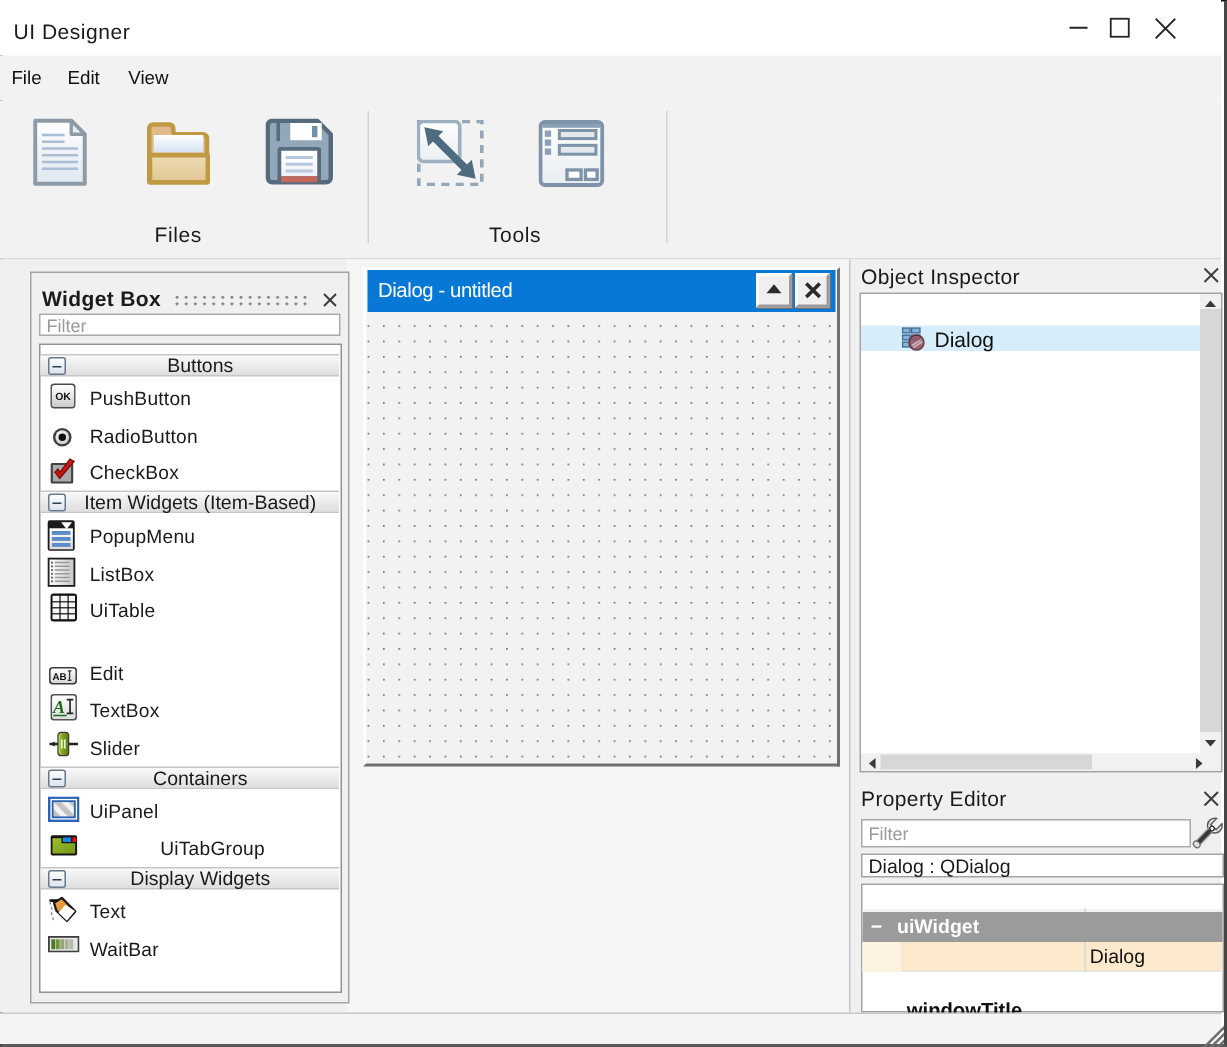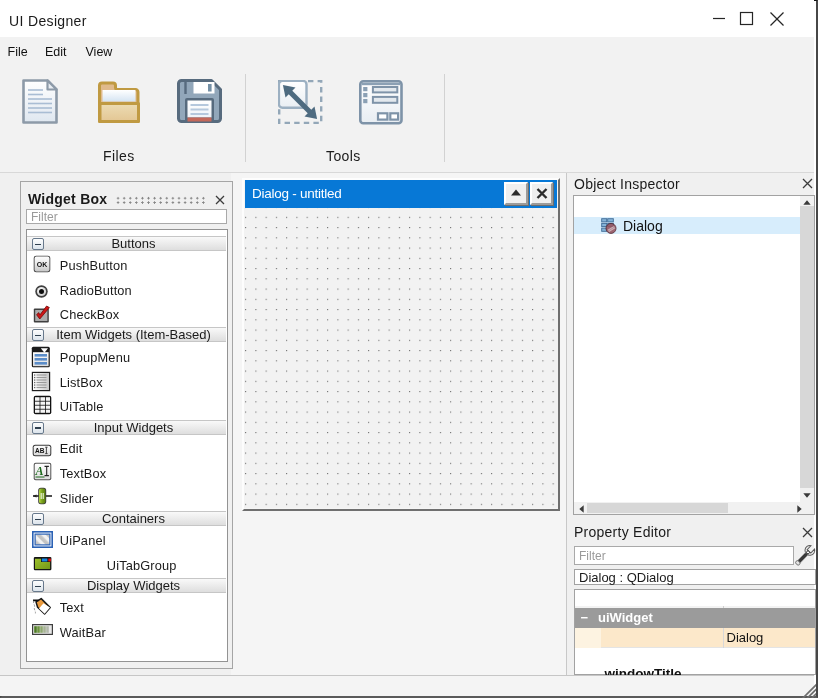--- a/index.html
+++ b/index.html
@@ -169,21 +169,20 @@
     <div class="abs" style="left:94px; top:13.5px; width:92px; height:8px;
       background-image:radial-gradient(circle, #848484 0.9px, transparent 1.1px);
       background-size:6.1px 4.4px; background-position:0px 0px;"></div>
     <svg class="abs" style="left:193.5px; top:13px;" width="10" height="10" viewBox="0 0 10 10">
       <path d="M1 1 L9 9 M9 1 L1 9" stroke="#3c3c3c" stroke-width="1.3"></path>
     </svg>
     <input class="input abs" style="left: 5px; top: 27px; width: 201px; height: 15px; padding-left: 4px;" value="Filter" readonly="">
     <div id="wtree">
       <div class="sechdr" style="top:6px;"><span class="collbox"></span>Buttons</div>
       <div class="sechdr" style="top:97px;"><span class="collbox"></span>Item Widgets (Item-Based)</div>
-      <div class="sechdr" style="top:189.5px;"><span class="collbox"></span>Input Widgets</div>
       <div class="sechdr" style="top:348px;"><span class="collbox"></span>Display Widgets</div>
       <div class="sechdr" style="top:281px;"><span class="collbox"></span>Containers</div>
 
       <svg class="wicon" style="left:5.5px; top:25px;" width="18" height="18" viewBox="0 0 18 18">
         <rect x="0.7" y="0.7" width="16.6" height="16.6" rx="2.4" fill="#4a4a4a"></rect>
         <rect x="1.6" y="1.6" width="14.8" height="14.8" rx="1.8" fill="url(#gBtn)"></rect>
         <text x="9" y="11.8" font-size="7" font-weight="bold" fill="#111" text-anchor="middle" font-family="Liberation Sans">OK</text>
         <defs>
             <linearGradient id="gBtn" x1="0" y1="0" x2="0" y2="1">
           <stop offset="0" stop-color="#fdfdfd"></stop>

